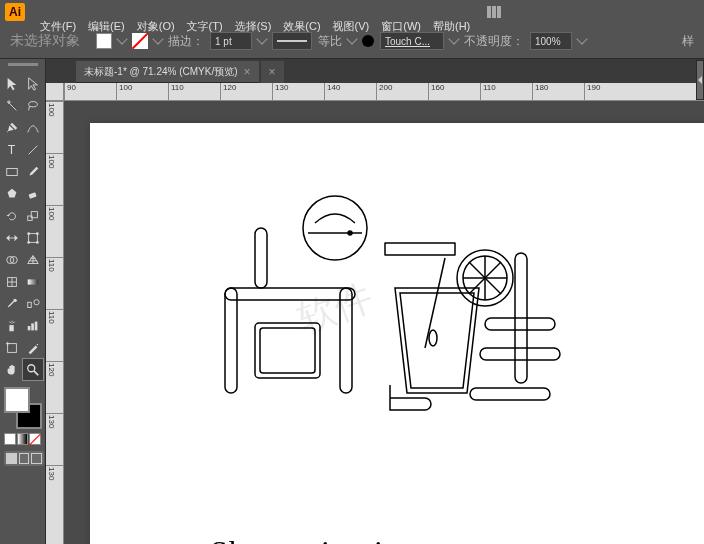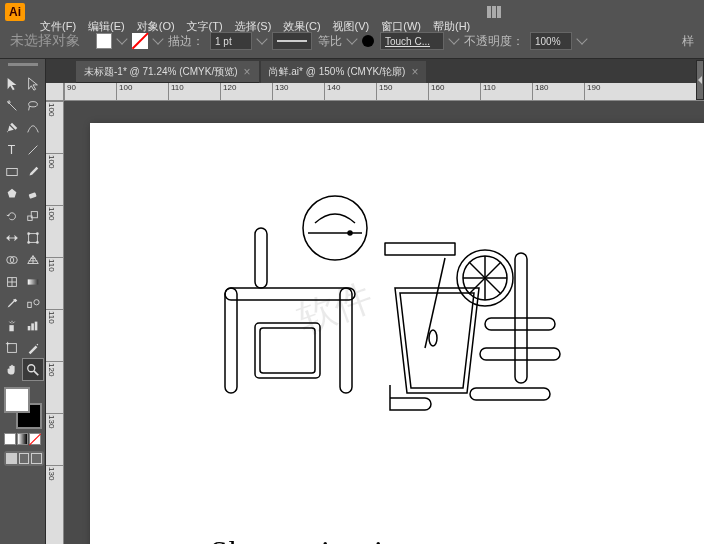--- a/index.html
+++ b/index.html
@@ -324,21 +324,20 @@
     </div>
   </div>
 
   <div class="main-area">
     <div class="tab-bar">
       <div class="tab">
         <span>未标题-1* @ 71.24% (CMYK/预览)</span>
         <span class="tab-close">×</span>
       </div>
       <div class="tab active">
-        <span>尚鲜.ai* @ 150% (CMYK/轮廓)</span>
         <span class="tab-close">×</span>
       </div>
     </div>
 
     <div class="canvas-wrap">
       <div class="ruler-corner"></div>
       <div class="ruler-h">
         <div class="ruler-h-tick">
             <span>90</span>
           </div>
@@ -351,21 +350,21 @@
         <div class="ruler-h-tick">
             <span>120</span>
           </div>
         <div class="ruler-h-tick">
             <span>130</span>
           </div>
         <div class="ruler-h-tick">
             <span>140</span>
           </div>
         <div class="ruler-h-tick">
-            <span>150</span>
+            <span>200</span>
           </div>
         <div class="ruler-h-tick">
             <span>160</span>
           </div>
         <div class="ruler-h-tick">
             <span>110</span>
           </div>
         <div class="ruler-h-tick">
             <span>180</span>
           </div>

